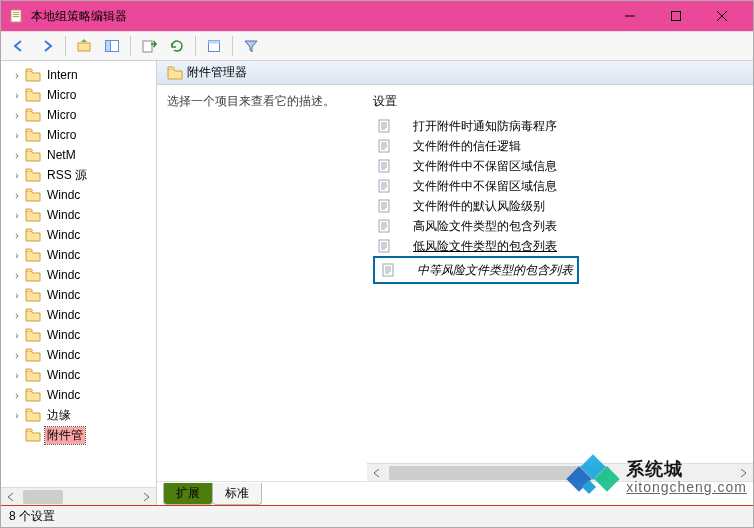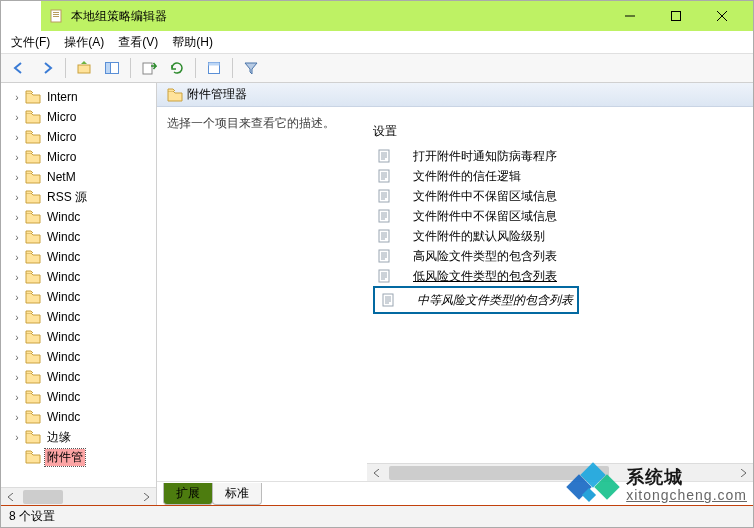--- a/index.html
+++ b/index.html
@@ -1,18 +1,18 @@
 <!DOCTYPE html>
 <html><head>
 <meta charset="utf-8">
 <style>
   * { box-sizing: border-box; }
   body { margin:0; font-family:"Microsoft YaHei","Segoe UI",Tahoma,sans-serif; font-size:12px; background:#fff; color:#000; }
   .window { width:754px; height:528px; border:1px solid #aaa; display:flex; flex-direction:column; position:relative; background:#fff; }
-  .titlebar { height:30px; display:flex; align-items:center; padding:0 8px; background:#bef264;margin-left:40px; }
+  .titlebar { height:30px; display:flex; align-items:center; padding:0 8px; background:#ec4899; }
   .titlebar .app-icon { width:16px; height:16px; margin-right:6px; }
   .titlebar .title { flex:1; font-size:12px; }
   .win-controls { display:flex; }
   .win-btn { width:46px; height:30px; display:flex; align-items:center; justify-content:center; }
   .menubar { height:22px; display:flex; align-items:center; padding:0 4px; gap:2px; background:#fff; }
   .menu-item { padding:2px 6px; }
   .toolbar { height:30px; display:flex; align-items:center; padding:2px 6px; gap:4px; border-top:1px solid #e0e0e0; border-bottom:1px solid #d0d0d0; background:#f7f7f7; }
   .tool-btn { width:24px; height:24px; display:flex; align-items:center; justify-content:center; border:1px solid transparent; border-radius:2px; }
   .tool-sep { width:1px; height:20px; background:#ccc; margin:0 2px; }
   .body { flex:1; display:flex; min-height:0; }
@@ -21,35 +21,35 @@
   .tree-row { display:flex; align-items:center; height:20px; padding-left:10px; white-space:nowrap; overflow:hidden; }
   .tree-row.sel { }
   .tree-row.sel .tree-label { background:#fca5a5; outline:1px dotted #555; }
   .chev { width:12px; text-align:center; color:#666; font-size:10px; }
   .folder-icon { width:16px; height:14px; margin:0 4px 0 2px; }
   .tree-label { padding:0 2px; }
   .right-pane { flex:1; display:flex; flex-direction:column; min-width:0; position:relative; }
   .header-band { height:24px; background:linear-gradient(#eef3fa,#dce6f3); display:flex; align-items:center; padding:0 8px; border-bottom:1px solid #c9d4e4; }
   .content { flex:1; display:flex; min-height:0; }
   .desc-col { width:210px; padding:8px 10px; font-size:12px; color:#404040; }
-  .settings-col { flex:1; padding:16px 6px; position:relative; }
+  .settings-col { flex:1; padding:8px 6px; position:relative; }
   .col-header { margin-bottom:6px; }
   .setting-row { display:flex; align-items:center; height:20px; gap:20px; padding-left:4px; }
   .setting-row.underlined > span:last-child { text-decoration:underline; }
   .highlight-box { border:2px solid #0369a1; padding:2px 4px 2px 2px; display:inline-flex;font-style:italic; }
   .tabs { height:24px; display:flex; align-items:flex-end; padding-left:6px; background:#fff; border-top:1px solid #e0e0e0; }
   .tab { border:1px solid #bbb; border-top:none; border-radius:0 0 4px 4px; padding:2px 12px; font-size:12px; background:#f5f5f5; margin-right:-1px; }
   .tab.active { background:#4d7c0f; }
   .hscroll { height:18px; display:flex; align-items:center; background:#f0f0f0; padding:0 2px; gap:4px; border-top:1px solid #dcdcdc; }
   .hscroll.narrow { width:100%; }
   .scroll-btn { width:16px; height:16px; display:flex; align-items:center; justify-content:center; background:#f0f0f0; }
   .scroll-track { flex:1; height:14px; background:#f0f0f0; position:relative; }
   .scroll-thumb { position:absolute; top:0; height:14px; background:#cdcdcd; border-radius:2px; }
   .statusbar { height:22px; display:flex; align-items:center; padding:0 8px; border-top:1px solid #c2410c; background:#f3f3f3; font-size:12px; }
-  .watermark { position:absolute; right:6px; bottom:24px; display:flex; align-items:center; gap:6px; opacity:.9; pointer-events:none; }
+  .watermark { position:absolute; right:6px; bottom:32px; display:flex; align-items:center; gap:6px; opacity:.9; pointer-events:none; }
   .watermark .diamonds { position:relative; width:50px; height:36px; }
   .diamond { position:absolute; width:18px; height:18px; transform:rotate(45deg); }
   .wm-text { font-weight:bold; font-size:18px; letter-spacing:1px; }
   .wm-sub { font-size:14px; color:#555; letter-spacing:1px; margin-top:-2px;text-decoration:underline; }
   svg { display:block; }
 </style>
 </head>
 <body>
 
 <div class="window">
@@ -77,26 +77,20 @@
         </div>
       <div class="win-btn">
           <svg width="10" height="10">
             <line x1="0" y1="0" x2="10" y2="10" stroke="#000"></line>
             <line x1="10" y1="0" x2="0" y2="10" stroke="#000"></line>
           </svg>
         </div>
     </div>
   </div>
 
-  <div class="menubar">
-    <span class="menu-item">文件(F)</span>
-    <span class="menu-item">操作(A)</span>
-    <span class="menu-item">查看(V)</span>
-    <span class="menu-item">帮助(H)</span>
-  </div>
 
   <div class="toolbar">
     <div class="tool-btn">
         <svg width="16" height="16">
           <path d="M10 3 L4 8 L10 13" fill="none" stroke="#3a7bd5" stroke-width="2"></path>
         </svg>
       </div>
     <div class="tool-btn">
         <svg width="16" height="16">
           <path d="M6 3 L12 8 L6 13" fill="none" stroke="#3a7bd5" stroke-width="2"></path>

